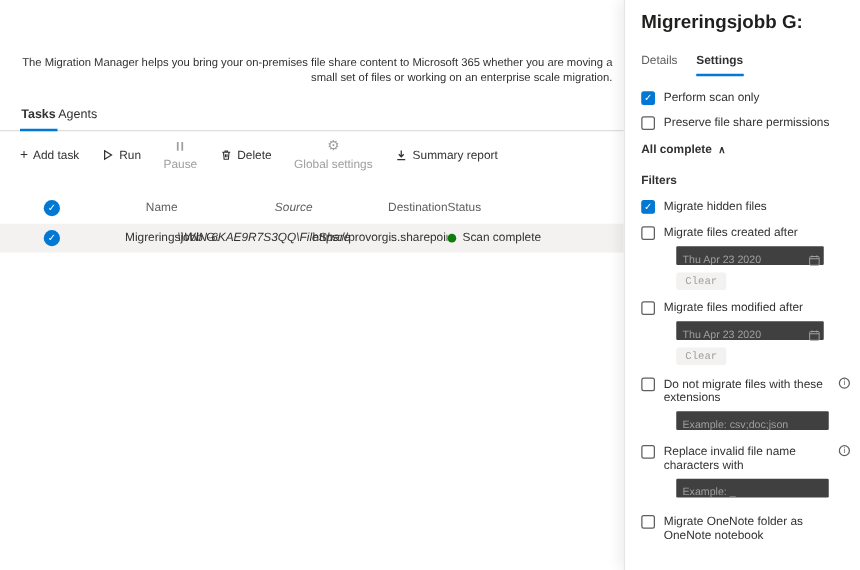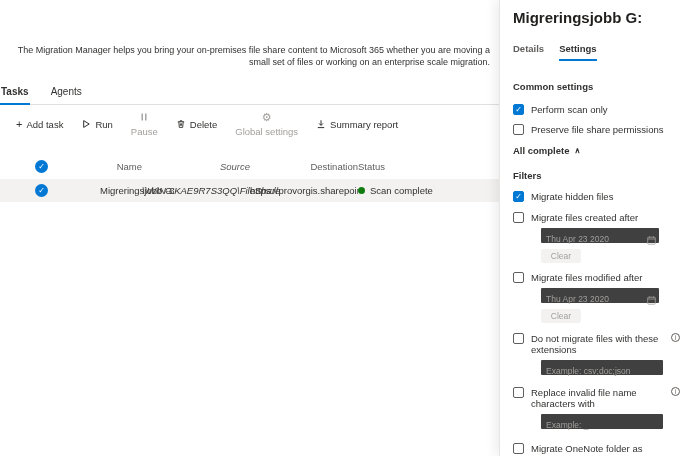--- a/index.html
+++ b/index.html
@@ -5,21 +5,21 @@
   * { margin:0; padding:0; box-sizing:border-box; }
   html,body { background:#fff; }
   body { font-family:"Liberation Sans", sans-serif; color:#323130; }
   .app { position:relative; width:688px; height:456px; overflow:hidden; background:#fff; }
 
   
   .main { position:absolute; inset:0;text-align:right; }
   .page-title { font-size:17px; font-weight:700; margin:14px 0 0 16px; color:#201f1e; }
   .page-desc { font-size:9px; line-height:12px; color:#323130; margin:10px 0 0 16px; max-width:474px; }
 
-  .tab-strip { margin-top:14px; border-bottom:1px solid #e1dfdd; display:flex; gap:20px; }
+  .tab-strip { margin-top:14px; padding-left:16px; border-bottom:1px solid #e1dfdd; display:flex; }
   .tab { font-size:10px; color:#323130; padding:4px 1px 6px; cursor:pointer; }
   .tab.active { font-weight:700; border-bottom:2px solid #0078d4; margin-bottom:-1px; }
 
   .toolbar { display:flex; align-items:center; gap:18px; margin:10px 0 0 16px; height:18px; }
   .tb-item { display:inline-flex; align-items:center; gap:4px; font-size:9.5px; color:#323130; cursor:pointer; white-space:nowrap; }
   .tb-item.disabled { color:#a19f9d; cursor:default;flex-direction:column; }
   .tb-glyph { font-size:11px; line-height:10px; }
   .tb-item svg { display:block; }
 
   
@@ -36,41 +36,41 @@
   .sel-circle { width:13px; height:13px; border-radius:50%; background:#0078d4; color:#fff;
                 display:flex; align-items:center; justify-content:center; font-size:8px; cursor:pointer; }
   .status-dot { width:7px; height:7px; border-radius:50%; background:#107c10; margin-right:5px; flex:none; }
 
   
   .panel { position:absolute; top:0; right:0; width:189px; height:456px; background:#fff;
            border-left:1px solid #e8e6e4; box-shadow:-4px 0 10px rgba(0,0,0,.07);
            padding:0 8px 0 13px; overflow:hidden; }
   .panel-title { font-size:15px; font-weight:700; color:#201f1e; margin-top:9px; white-space:nowrap; }
   .panel-tabs { display:flex; gap:15px; margin-top:17px; }
-  .p-tab { font-size:9.5px; color:#605e5c; padding-bottom:5px; cursor:pointer;font-weight:bold; }
+  .p-tab { font-size:9.5px; color:#605e5c; padding-bottom:5px; cursor:pointer; }
   .p-tab.active { color:#323130; font-weight:700; border-bottom:2px solid #0078d4; }
 
   .sec-label { font-size:9.5px; font-weight:700; color:#323130; }
   .chk-row { display:flex; align-items:flex-start; font-size:9.5px; line-height:11px; }
   .chk { width:11px; height:11px; border:1px solid #605e5c; border-radius:2px; background:#fff; flex:none;
          display:flex; align-items:center; justify-content:center; font-size:8px; color:#fff; cursor:pointer; }
   .chk.checked { background:#0078d4; border-color:#0078d4; }
   .chk-label { margin-left:7px; color:#323130; }
   .expander { display:flex; align-items:center; gap:5px; font-size:9.5px; font-weight:700; cursor:pointer; }
   .chev { font-size:8px; color:#323130; }
 
   .indent { margin-left:28px; }
   .input-box { position:relative; width:118px; height:15px; background:#404040; border-radius:1px; }
   .input-box input { width:100%; height:100%; border:none; background:transparent; outline:none;
                      font-family:"Liberation Sans", sans-serif; font-size:8.5px; color:#a19f9d; padding:0 14px 0 5px; }
   .input-box input::placeholder { color:#a19f9d; opacity:1; }
   .input-box.wide { width:122px; }
   .cal-icon { position:absolute; right:3px; top:3px; }
   .btn-clear { width:40px; height:14px; background:#f3f2f1; border:none; border-radius:2px;
-               font-family:Liberation Sans, sans-serif; font-size:8.5px; color:#a19f9d; cursor:pointer; }
+               font-family:Liberation Mono, monospace; font-size:8.5px; color:#a19f9d; cursor:pointer; }
   .info-icon { display:inline-flex; align-items:center; justify-content:center; width:9px; height:9px;
                border:1px solid #605e5c; border-radius:50%; font-size:6.5px; color:#605e5c; margin-left:4px; flex:none; }
 
   
   .mt-20{margin-top:20px;} .mt-14{margin-top:14px;} .mt-12{margin-top:12px;}
   .mt-10{margin-top:10px;} .mt-9{margin-top:9px;} .mt-6{margin-top:6px;} .mt-5{margin-top:5px;}
 </style>
 </head>
 <body>
 
@@ -160,21 +160,20 @@
   </div>
 
   <div class="panel">
     <div class="panel-title">Migreringsjobb G:</div>
 
     <div class="panel-tabs">
       <div class="p-tab">Details</div>
       <div class="p-tab active">Settings</div>
     </div>
 
-    <div class="sec-label mt-20">Common settings</div>
 
     <div class="chk-row mt-12">
       <span class="chk checked">✓</span>
       <span class="chk-label">Perform scan only</span>
     </div>
     <div class="chk-row mt-9">
       <span class="chk"></span>
       <span class="chk-label">Preserve file share permissions</span>
     </div>
 

